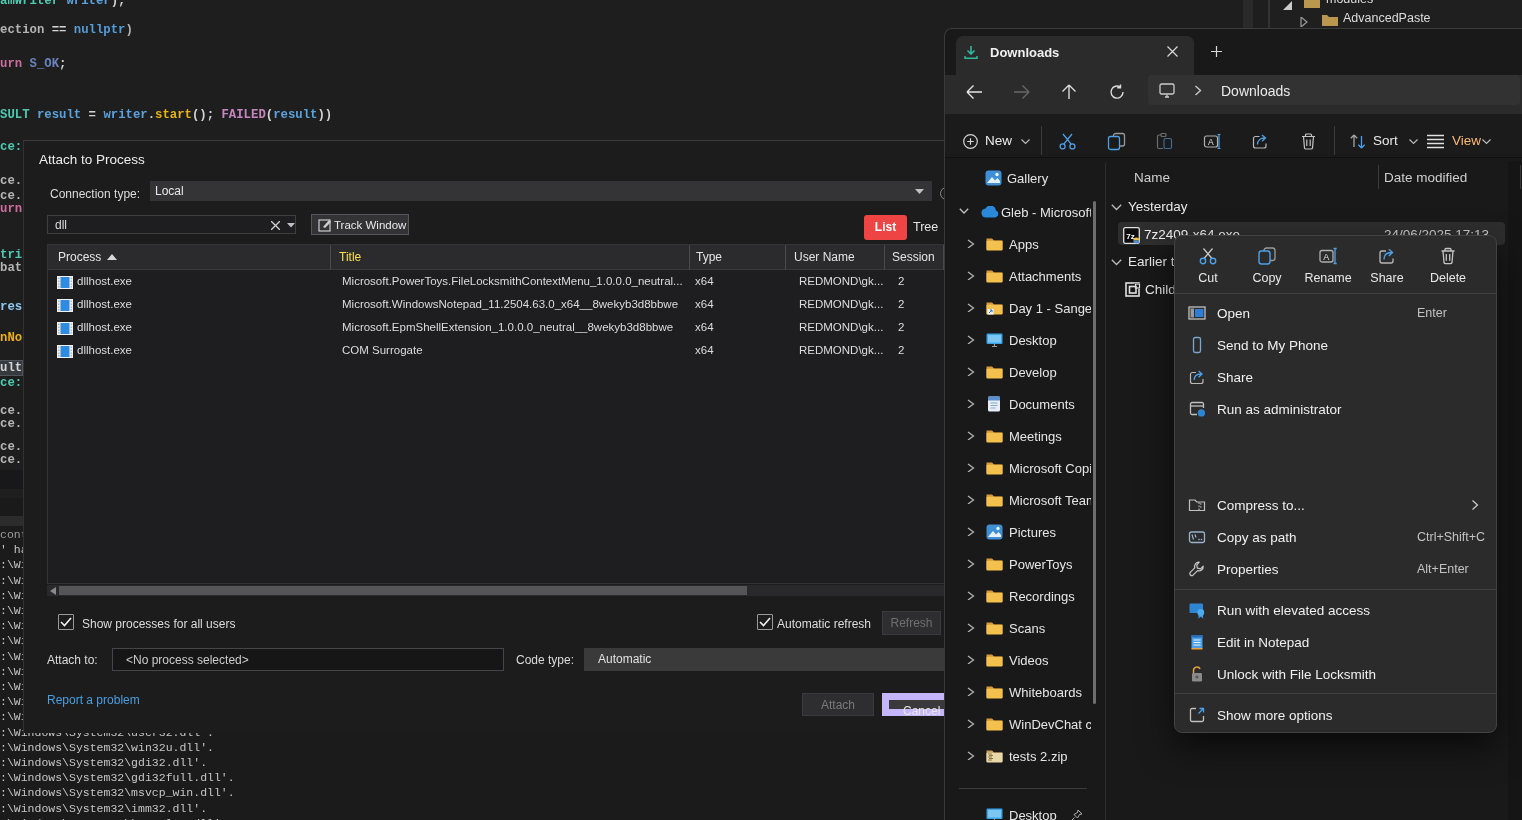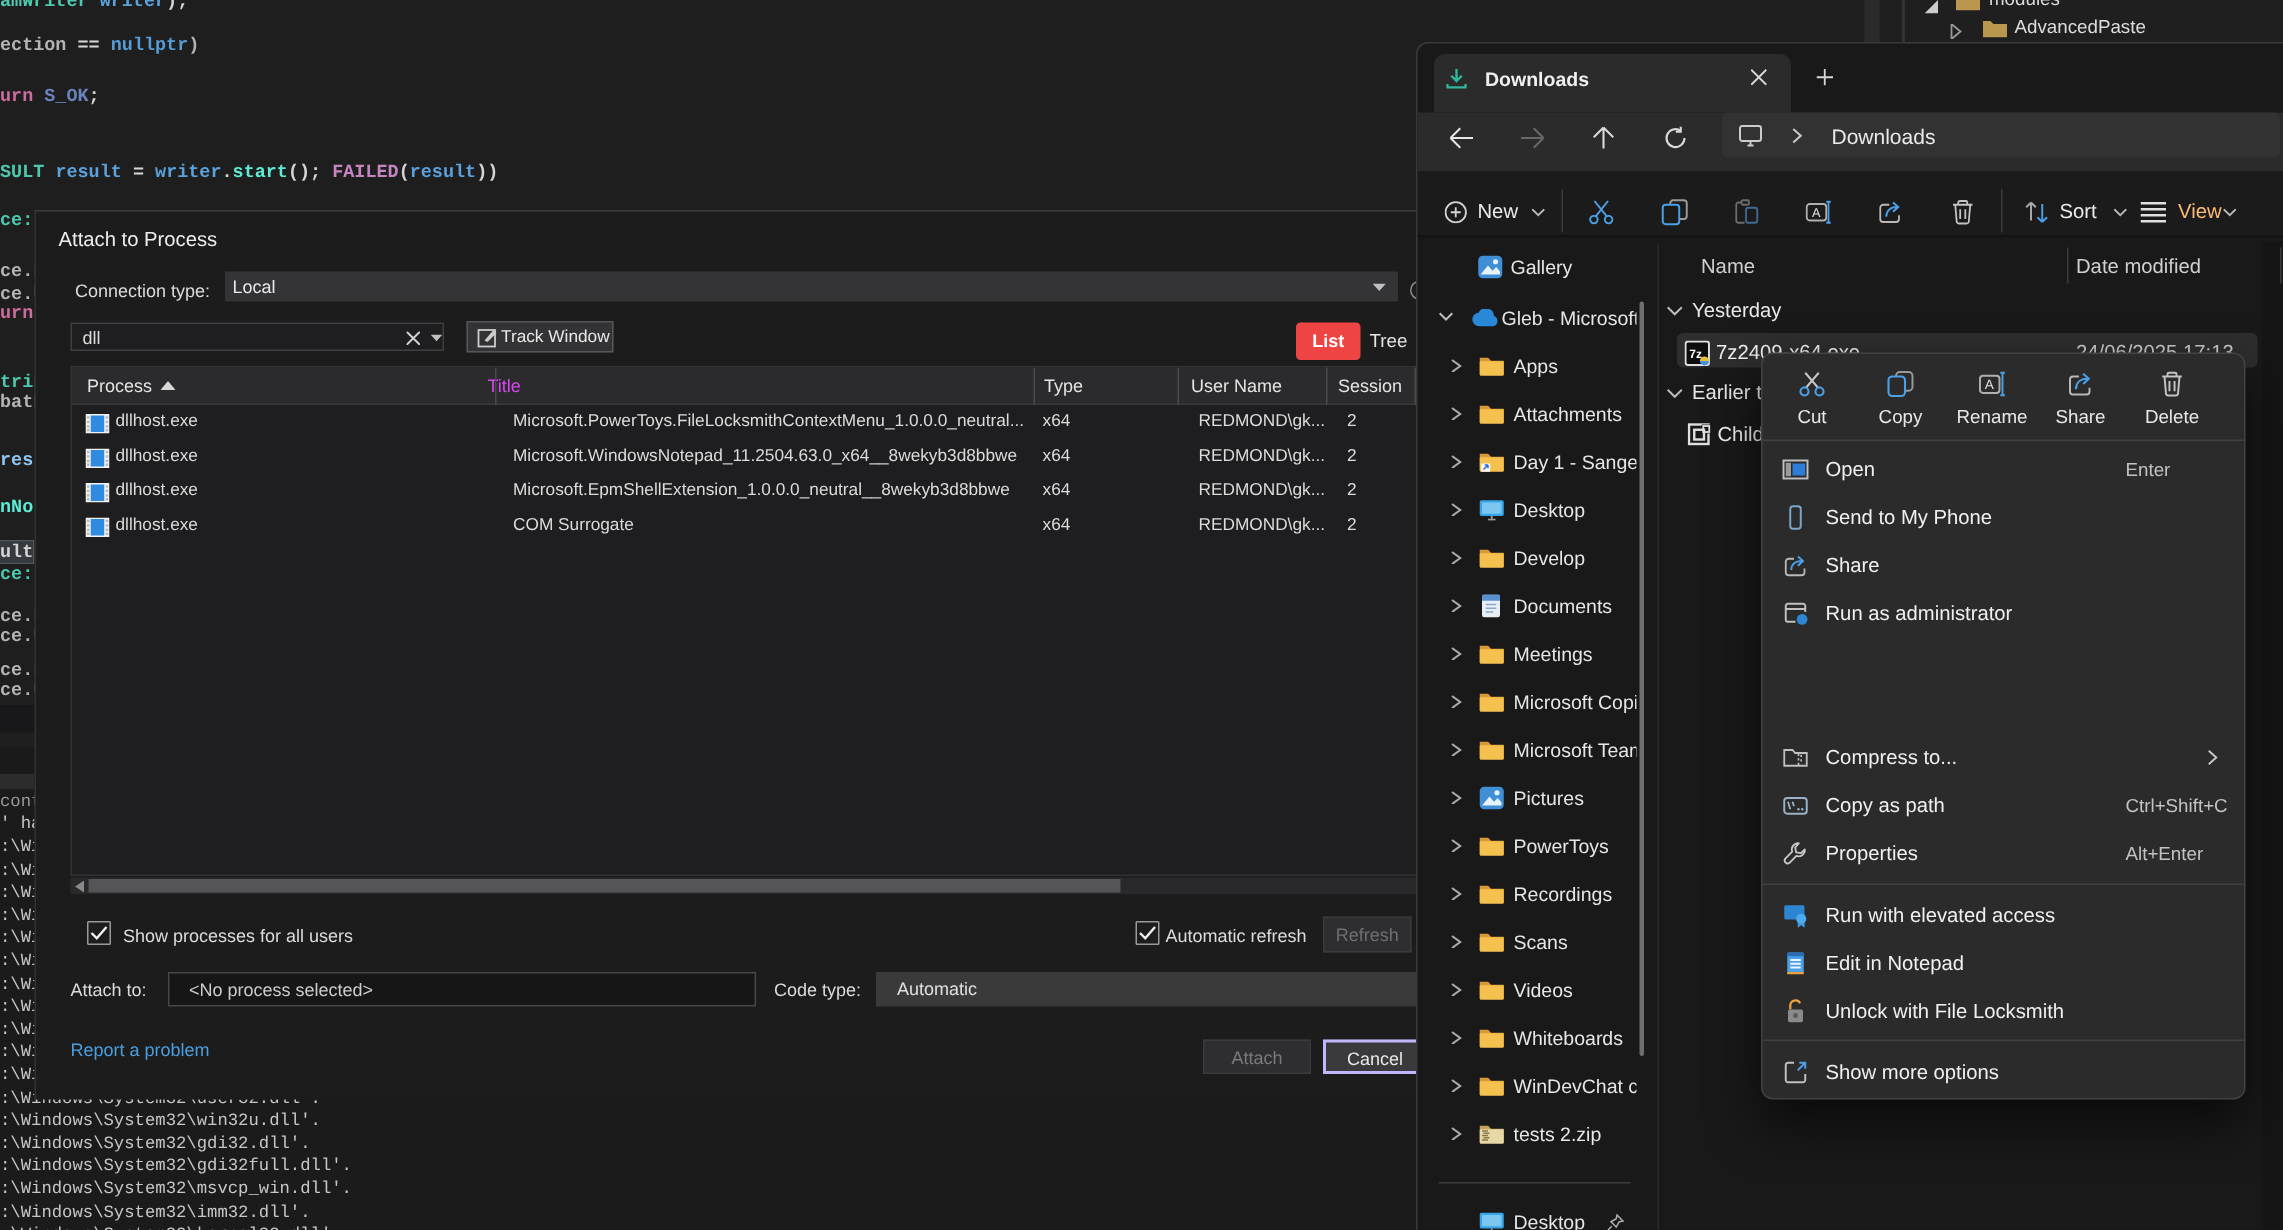--- a/index.html
+++ b/index.html
@@ -4,21 +4,21 @@
 <style>
   * { margin:0; padding:0; box-sizing:border-box; }
   html,body { width:1522px; height:820px; overflow:hidden; background:#1e1e1e; }
   #root { position:relative; width:1522px; height:820px; font-family:"Liberation Sans", sans-serif; overflow:hidden; }
   .abs { position:absolute; }
   
   .code { font-family:"Liberation Mono", monospace; font-size:12.3px; font-weight:700; white-space:pre; line-height:17px; color:#c8c8c8; }
   .out  { font-family:"Liberation Mono", monospace; font-size:11.5px; white-space:pre; line-height:15.2px; color:#c6c6c6; }
   .teal { color:#4ec9b0; } .gry { color:#b4b4b4; } .blu { color:#569cd6; }
   .pnk { color:#cd6d9d; } .sok { color:#6b83bd; } .grn { color:#4ec9b0; }
-  .lbl { color:#8fc7f2; } .wrt { color:#5ba2dd; } .fnc { color:#5eead4; }
+  .lbl { color:#8fc7f2; } .wrt { color:#5ba2dd; } .fnc { color:#eab308; }
   .mnt { color:#c586c0; } .wht { color:#d4d4d4; }
   
   #dlg { left:23px; top:140px; width:921px; height:593px; background:#1c1c1d; border-top:1px solid #3a3a3c; border-left:1px solid #323234; z-index:4; }
   .d12 { font-size:12px; color:#dcdcdc; }
   .r115 .d12 { font-size:11.5px; }
   
   #exp { left:944px; top:28px; width:578px; height:792px; background:#191919; border-left:1px solid #3a3a3a; border-top:1px solid #3a3a3a; border-top-left-radius:8px; z-index:6; overflow:hidden; }
   .sb-row { position:absolute; left:0; width:146px; height:32px; overflow:hidden; }
   .sb-txt { position:absolute; left:64px; top:50%; transform:translateY(-50%); font-size:13px; color:#e6e6e6; white-space:pre; }
   .chev { position:absolute; width:9px; height:9px; }
@@ -141,21 +141,21 @@
       <div class="abs" style="width:100%;text-align:center;top:5px;font-size:12px;font-weight:bold;color:#ffffff;">List</div>
     </div>
     <div class="abs" style="left:889px;top:79px;color:#e4e4e4;font-size:12.5px;">Tree</div>
 
     <div class="abs" style="left:23px;top:103px;width:898px;height:340px;background:#1e1e20;border:1px solid #333335;">
       <div class="abs" style="left:0;top:0;width:100%;height:25px;background:#2b2b2d;border-bottom:1px solid #3a3a3c;"></div>
       <div class="abs d12" style="left:10px;top:5px;color:#e4e4e4;">Process</div>
       <svg class="abs" style="left:59px;top:9px;" width="10" height="7">
           <polygon points="5,0 10,6 0,6" fill="#d8d8d8"></polygon>
         </svg>
-      <div class="abs d12" style="left:277px;top:5px;color:#d946ef;">Title</div>
+      <div class="abs d12" style="left:291px;top:5px;color:#fde047;">Title</div>
       <div class="abs d12" style="left:648px;top:5px;color:#e4e4e4;">Type</div>
       <div class="abs d12" style="left:746px;top:5px;color:#e4e4e4;">User Name</div>
       <div class="abs d12" style="left:844px;top:5px;color:#e4e4e4;">Session</div>
       <div class="abs" style="left:282px;top:0;width:1px;height:25px;background:#4a4a4c;"></div>
       <div class="abs" style="left:641px;top:0;width:1px;height:25px;background:#4a4a4c;"></div>
       <div class="abs" style="left:737px;top:0;width:1px;height:25px;background:#4a4a4c;"></div>
       <div class="abs" style="left:836px;top:0;width:1px;height:25px;background:#4a4a4c;"></div>
       <div class="abs" style="left:895px;top:0;width:1px;height:25px;background:#4a4a4c;"></div>
     </div>
 
@@ -264,21 +264,21 @@
       <div class="abs d12" style="left:13px;top:4px;color:#cccccc;">&lt;No process selected&gt;</div>
     </div>
     <div class="abs d12" style="left:492px;top:512px;">Code type:</div>
     <div class="abs" style="left:560px;top:507px;width:361px;height:23px;background:#3a3a3a;">
       <div class="abs d12" style="left:14px;top:4px;color:#e0e0e0;">Automatic</div>
     </div>
     <div class="abs" style="left:23px;top:552px;font-size:12px;color:#4a9fe0;">Report a problem</div>
     <div class="abs" style="left:778px;top:552px;width:72px;height:23px;background:#2e2e30;border:1px solid #3a3a3d;">
       <div class="abs" style="width:100%;text-align:center;top:4px;font-size:12px;color:#7a7a7e;">Attach</div>
     </div>
-    <div class="abs" style="left:858px;top:552px;width:70px;height:23px;background:#3a3a3d;border:2px solid #c4b5fd;">
+    <div class="abs" style="left:858px;top:552px;width:70px;height:23px;background:#3a3a3d;border:7px solid #c4b5fd;">
       <div class="abs" style="left:14px;top:4px;font-size:12px;color:#e8e8e8;">Cancel</div>
     </div>
   </div>
 
   <div id="exp" class="abs">
 
     <div class="abs" style="left:11px;top:7px;width:238px;height:39px;background:#2b2b2b;border-radius:7px 7px 0 0;"></div>
     <svg class="abs" style="left:19px;top:16px;" width="14" height="15" viewBox="0 0 14 15">
         <path d="M7 1 v8 M3.5 5.5 L7 9 L10.5 5.5" stroke="#2fb79b" stroke-width="1.6" fill="none"></path>
         <path d="M1 11 v2.2 h12 V11" stroke="#2fb79b" stroke-width="1.5" fill="none"></path>

